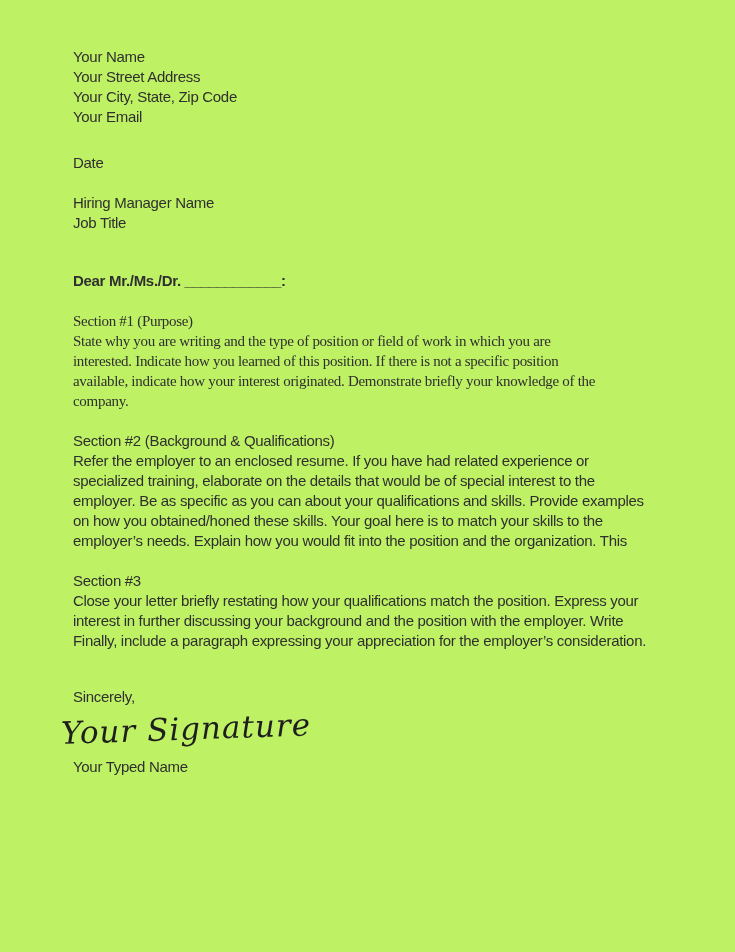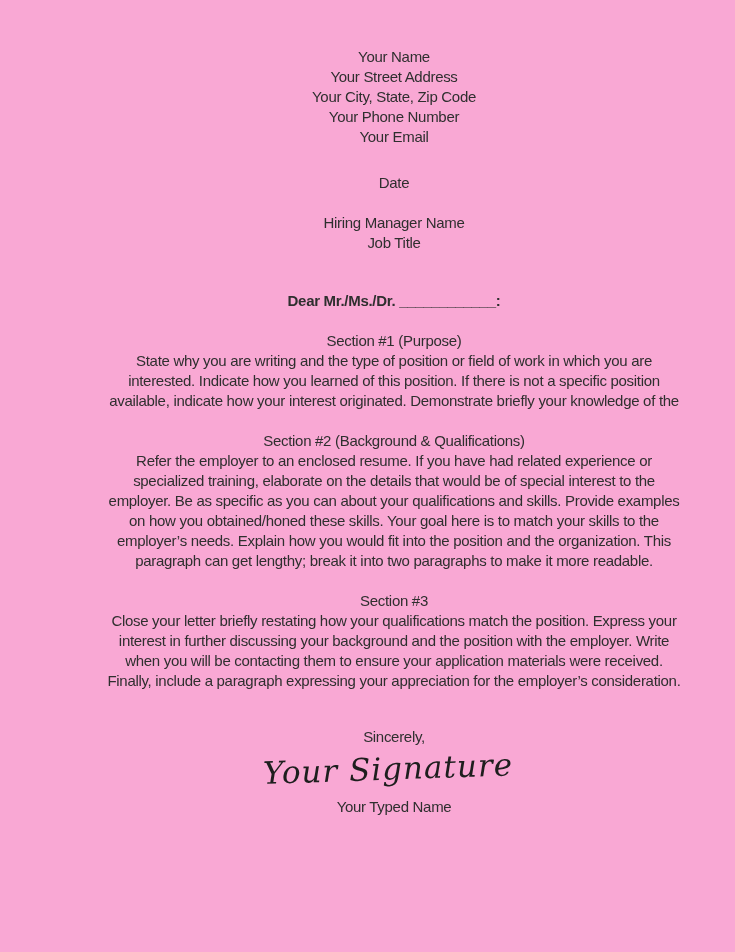--- a/index.html
+++ b/index.html
@@ -4,46 +4,46 @@
 <style>
   html, body {
     margin: 0;
     padding: 0;
     background: #ffffff;
   }
   .page {
     position: relative;
     width: 735px;
     height: 952px;
-    background: #f9a8d4;
+    background: #bef264;
     box-sizing: border-box;
     padding: 47px 20px 0 73px;
     font-family: "Liberation Sans", sans-serif;
     font-size: 15px;
     line-height: 20px;
     letter-spacing: -0.3px;
     color: #2f2f2f;
     overflow: hidden;
-    text-align: center;
   }
   .line, .section-body div {
     white-space: nowrap;
   }
   .date-line {
     margin-top: 26px;
   }
   .recipient-block {
     margin-top: 20px;
   }
   .salutation {
     margin-top: 38px;
     font-weight: bold;
   }
   .section-first {
     margin-top: 40px;
+    font-family: Liberation Serif, serif;
   }
   .section {
     margin-top: 20px;
   }
   .closing {
     margin-top: 36px;
   }
   .signature {
     margin-top: 2px;
     margin-left: -12px;
@@ -62,60 +62,58 @@
 </style>
 </head>
 <body>
 
 <div class="page">
 
   <div class="sender-block">
       <div class="line">Your Name</div>
       <div class="line">Your Street Address</div>
       <div class="line">Your City, State, Zip Code</div>
-      <div class="line">Your Phone Number</div>
       <div class="line">Your Email</div>
     </div>
 
   <div class="line date-line">Date</div>
 
   <div class="recipient-block">
       <div class="line">Hiring Manager Name</div>
       <div class="line">Job Title</div>
     </div>
 
   <div class="line salutation">Dear Mr./Ms./Dr. ____________:</div>
 
   <div class="section section-first">
     <div class="line section-heading">Section #1 (Purpose)</div>
     <div class="section-body">
         <div class="line">State why you are writing and the type of position or field of work in which you are</div>
         <div class="line">interested. Indicate how you learned of this position. If there is not a specific position</div>
         <div class="line">available, indicate how your interest originated. Demonstrate briefly your knowledge of the</div>
+        <div class="line">company.</div>
       </div>
   </div>
 
   <div class="section">
     <div class="line section-heading">Section #2 (Background &amp; Qualifications)</div>
     <div class="section-body">
         <div class="line">Refer the employer to an enclosed resume. If you have had related experience or</div>
         <div class="line">specialized training, elaborate on the details that would be of special interest to the</div>
         <div class="line">employer. Be as specific as you can about your qualifications and skills. Provide examples</div>
         <div class="line">on how you obtained/honed these skills. Your goal here is to match your skills to the</div>
         <div class="line">employer’s needs. Explain how you would fit into the position and the organization. This</div>
-        <div class="line">paragraph can get lengthy; break it into two paragraphs to make it more readable.</div>
       </div>
   </div>
 
   <div class="section">
     <div class="line section-heading">Section #3</div>
     <div class="section-body">
         <div class="line">Close your letter briefly restating how your qualifications match the position. Express your</div>
         <div class="line">interest in further discussing your background and the position with the employer. Write</div>
-        <div class="line">when you will be contacting them to ensure your application materials were received.</div>
         <div class="line">Finally, include a paragraph expressing your appreciation for the employer’s consideration.</div>
       </div>
   </div>
 
   <div class="line closing">Sincerely,</div>
 
   <div>
     <span class="signature">Your Signature</span>
   </div>
 

